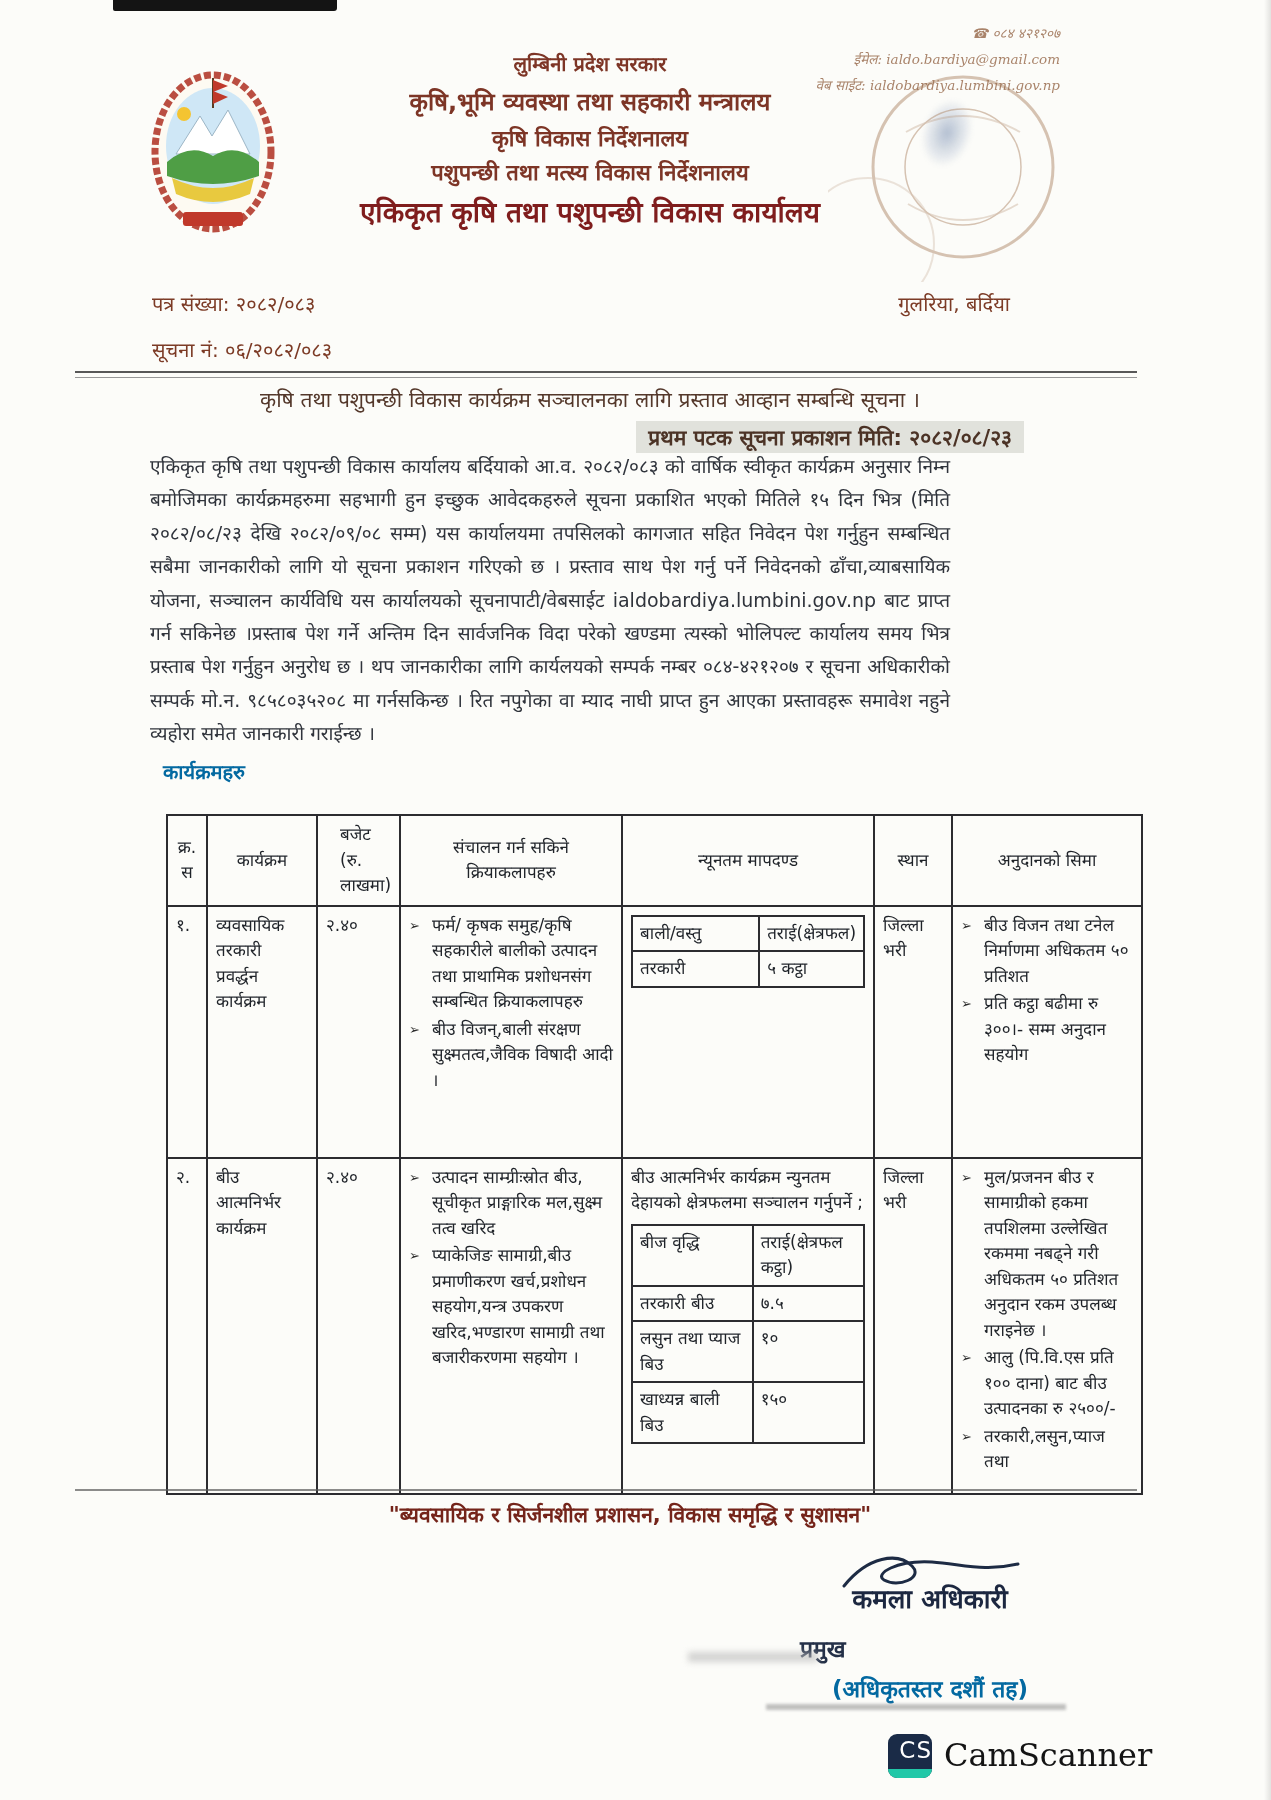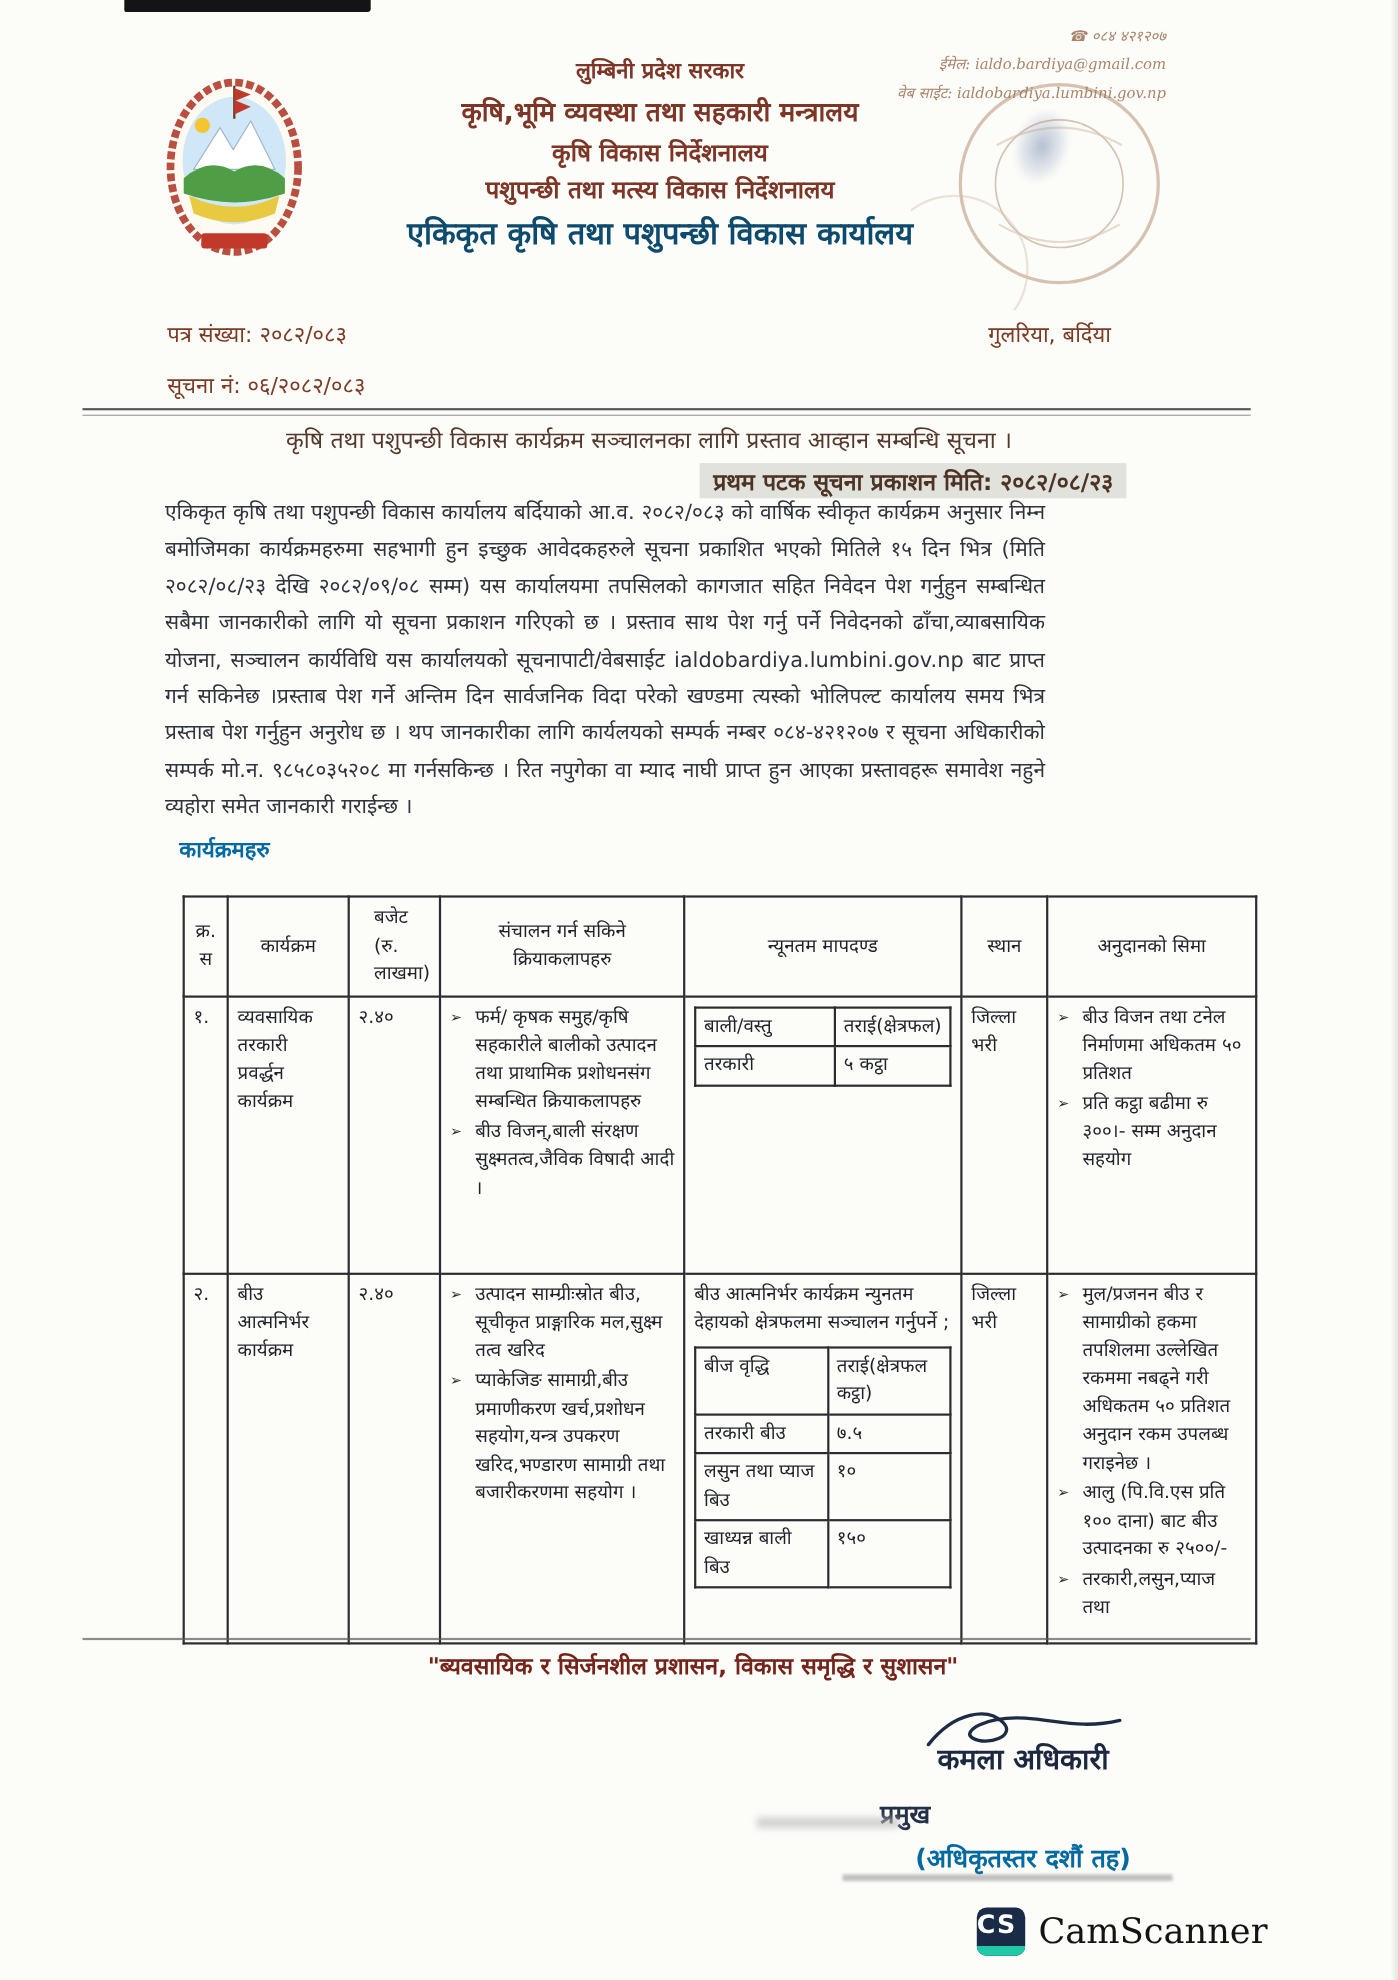--- a/index.html
+++ b/index.html
@@ -10,26 +10,26 @@
   .abs{position:absolute;}
 
   
   .artifact-top{left:113px;top:0;width:224px;height:11px;background:#141414;border-radius:0 0 3px 2px;}
   .smudge-blue{left:922px;top:98px;width:50px;height:70px;transform:rotate(18deg);
         background:radial-gradient(closest-side, rgba(70,100,150,.40), rgba(70,100,150,0));filter:blur(2px);}
   .smudge-gray{left:688px;top:1652px;width:130px;height:10px;background:#b9b9b9;filter:blur(3px);opacity:.6;}
   .level-underline{left:766px;top:1704px;width:300px;height:6px;background:#8f8f8f;filter:blur(1.5px);opacity:.55;}
 
   
-  .hdr{color:#7d3526;font-weight:bold;text-align:center;left:270px;width:660px;}
+  .hdr{color:#7d3526;font-weight:bold;text-align:center;left:260px;width:660px;}
   .hdr-gov{top:50px;font-size:20px;}
   .hdr-min{top:84px;font-size:24px;}
   .hdr-dir1{top:122px;font-size:22px;}
   .hdr-dir2{top:156px;font-size:22px;}
-  .hdr-office{top:192px;font-size:28px;color:#0c4a6e;}
+  .hdr-office{top:192px;font-size:28px;color:#7f1d1d;}
 
   .contact{left:800px;top:20px;width:260px;text-align:right;color:#9b6f52;font-size:13.5px;
         line-height:26px;opacity:.85;font-family:"DejaVu Serif",serif;font-style:italic;}
 
   .stamp{filter:blur(.6px);}
 
   .meta{color:#7c3b26;font-size:20px;}
   .meta-letter{left:152px;top:290px;}
   .meta-place{left:760px;top:290px;width:250px;text-align:right;}
   .meta-notice{left:152px;top:336px;}
@@ -66,22 +66,22 @@
         font-size:21px;color:#74241a;}
 
   .sig-name{left:800px;top:1580px;width:260px;text-align:center;font-weight:bold;
         font-size:26px;color:#1c2740;}
   .sig-title{left:800px;top:1632px;width:260px;text-align:left;font-weight:bold;
         font-size:23px;color:#243048;}
   .sig-level{left:770px;top:1672px;width:320px;text-align:center;font-weight:bold;
         font-size:23px;color:#0369a1;}
 
   .cs-badge{left:888px;top:1734px;width:44px;height:44px;background:#1a2b47;border-radius:9px;}
-  .cs-badge .cs-txt{position:absolute;left:0;top:3px;width:100%;text-align:left;
-        color:#fff;font-weight:bold;font-size:23px;letter-spacing:1px;}
+  .cs-badge .cs-txt{position:absolute;left:0;top:3px;width:100%;text-align:right;
+        color:#fff;font-weight:normal;font-size:23px;letter-spacing:1px;}
   .cs-badge .cs-teal{position:absolute;left:0;bottom:0;width:100%;height:9px;background:#21c8a8;
         border-radius:0 0 9px 9px;}
   .cs-label{left:944px;top:1736px;font-family:"DejaVu Serif",serif;font-size:32px;color:#141414;}
 </style>
 </head>
 <body>
 
 <div class="page">
 
   <div class="abs artifact-top"></div>

